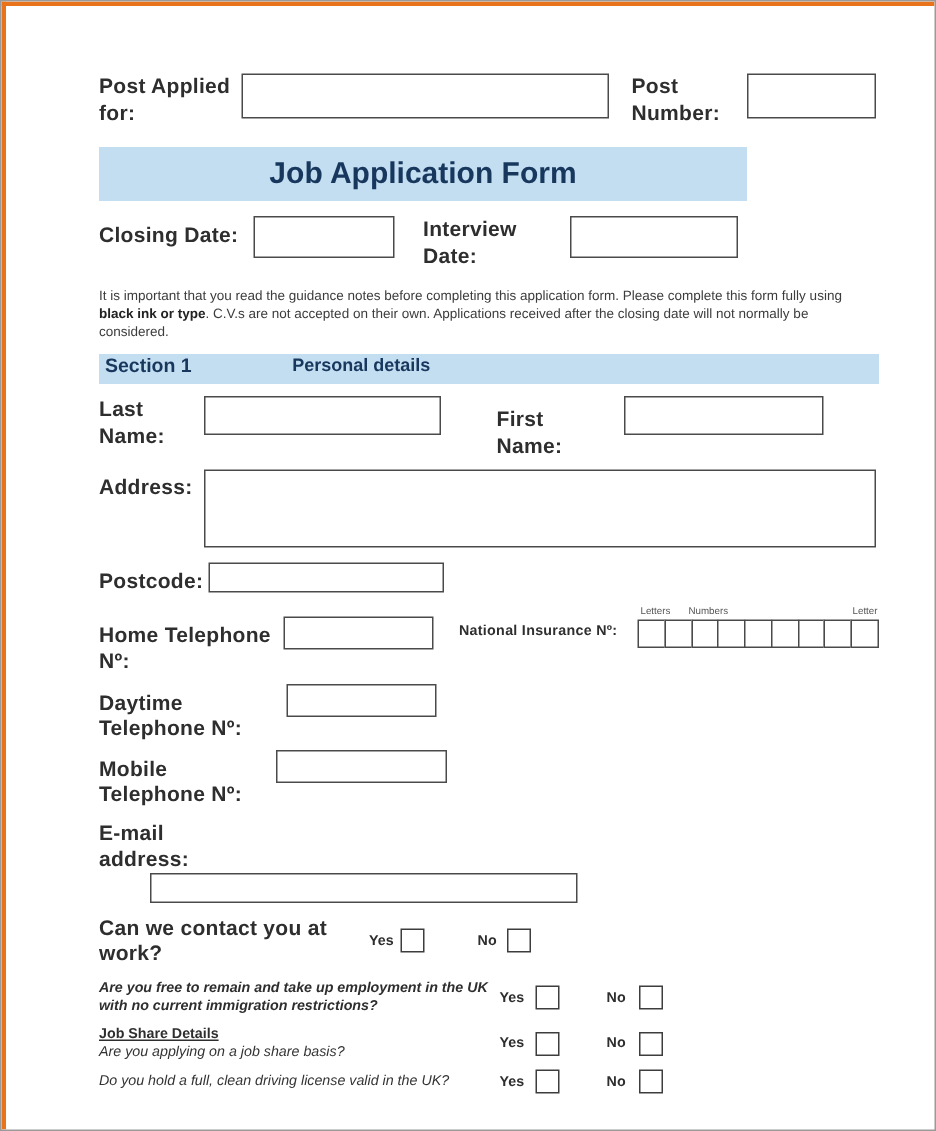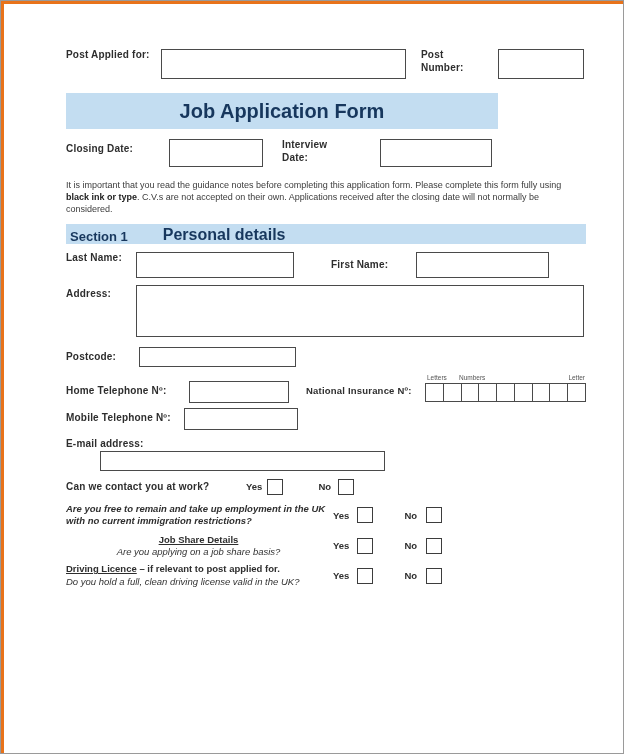--- a/index.html
+++ b/index.html
@@ -7,32 +7,32 @@
   .page{
     width:624px;height:754px;box-sizing:border-box;overflow:hidden;
     border:1px solid #9a9a9a;background:#ffffff;position:relative;
   }
   .frame{
     width:100%;height:100%;box-sizing:border-box;
     border-top:3px solid #e8731a;border-left:3px solid #e8731a;
   }
   .content{padding:45px 36px 0 62px;box-sizing:border-box;width:100%;}
   .row{display:flex;align-items:flex-start;position:relative;width:520px;}
-  .lbl{font-size:10px;font-weight:bold;color:#2e2e2e;line-height:1.25;letter-spacing:.2px;}
+  .lbl{font-size:14px;font-weight:bold;color:#2e2e2e;line-height:1.25;letter-spacing:.2px;}
   .box{background:#fff;border:1px solid #4a4a4a;box-sizing:border-box;}
   .banner{width:432px;box-sizing:border-box;text-align:center;}
   .banner.title{background:#c3ddf1;height:36px;margin-top:14px;display:flex;align-items:center;justify-content:center;}
   .banner.title .t{font-size:20px;font-weight:bold;color:#17375d;}
   .intro{width:520px;margin-top:12px;font-size:9px;color:#3c3c3c;line-height:1.35;}
   .intro b{color:#222;}
   .banner.conf{background:#d8e9f6;height:16px;margin-top:7px;display:flex;align-items:center;justify-content:center;}
   .banner.conf .t{font-size:9.5px;font-weight:bold;color:#17375d;letter-spacing:.2px;}
-  .secbar{width:520px;background:#c3ddf1;height:20px;margin-top:9px;display:flex;align-items:flex-end;box-sizing:border-box;padding-left:4px;}
+  .secbar{width:520px;background:#c3ddf1;height:20px;margin-top:9px;display:flex;align-items:flex-start;box-sizing:border-box;padding-left:4px;}
   .secbar .num{font-size:13px;font-weight:bold;color:#17375d;}
-  .secbar .ttl{font-size:16px;font-weight:bold;color:#17375d;padding-left:35px;}
+  .secbar .ttl{font-size:12px;font-weight:bold;color:#17375d;margin-left:32px;padding-left:35px;}
   .cb{width:16px;height:16px;border:1px solid #3d3d3d;background:#fff;box-sizing:border-box;}
   .yn{font-size:9.5px;font-weight:bold;color:#2e2e2e;}
   .qtxt{font-size:9.5px;color:#333;line-height:1.3;font-style:italic;}
   .qtxt.strong{font-weight:bold;color:#2e2e2e;}
   .qhead{font-size:9.5px;font-weight:bold;color:#2e2e2e;line-height:1.3;}
   .qhead .u{text-decoration:underline;}
   .ni-wrap{position:relative;width:161px;}
   .ni-mini{position:absolute;top:-9px;left:0;right:0;height:8px;font-size:6.5px;color:#555;}
   .ni-mini .m1{position:absolute;left:2px;top:0;}
   .ni-mini .m2{position:absolute;left:34px;top:0;}
@@ -112,20 +112,24 @@
           <div class="ni-cell"></div>
           <div class="ni-cell"></div>
           <div class="ni-cell"></div>
           <div class="ni-cell"></div>
           <div class="ni-cell"></div>
           <div class="ni-cell"></div>
         </div>
       </div>
     </div>
 
+    <div class="row" style="margin-top:6px;">
+      <div class="lbl" style="width:125px;margin-top:4px;">Daytime Telephone Nº:</div>
+      <div class="box" style="width:100px;height:22px;"></div>
+    </div>
 
     <div class="row" style="margin-top:5px;">
       <div class="lbl" style="width:118px;margin-top:4px;">Mobile Telephone Nº:</div>
       <div class="box" style="width:114px;height:22px;"></div>
     </div>
 
     <div class="row" style="margin-top:4px;flex-direction:column;">
       <div class="lbl" style="width:86px;margin-top:4px;">E-mail address:</div>
       <div class="box" style="width:285px;height:20px;margin-left:34px;"></div>
     </div>
@@ -142,33 +146,32 @@
       <div style="width:265px;">
         <div class="qtxt strong">Are you free to remain and take up employment in the UK with no current immigration restrictions?</div>
       </div>
       <span class="yn" style="margin-left:2px;">Yes</span>
       <div class="cb" style="margin-left:8px;"></div>
       <span class="yn" style="margin-left:31px;">No</span>
       <div class="cb" style="margin-left:9px;"></div>
     </div>
 
     <div class="row" style="margin-top:6px;align-items:center;">
-      <div style="width:265px;text-align:center;">
+      <div style="width:265px;">
         <div class="qhead"><span class="u">Job Share Details</span><span></span></div>
         <div class="qtxt">Are you applying on a job share basis?</div>
       </div>
       <span class="yn" style="margin-left:2px;">Yes</span>
       <div class="cb" style="margin-left:8px;"></div>
       <span class="yn" style="margin-left:31px;">No</span>
       <div class="cb" style="margin-left:9px;"></div>
     </div>
 
     <div class="row" style="margin-top:5px;align-items:center;">
       <div style="width:265px;">
-        <div class="qhead"><span class="u">Driving Licence</span><span> – if relevant to post applied for.</span></div>
         <div class="qtxt">Do you hold a full, clean driving license valid in the UK?</div>
       </div>
       <span class="yn" style="margin-left:2px;">Yes</span>
       <div class="cb" style="margin-left:8px;"></div>
       <span class="yn" style="margin-left:31px;">No</span>
       <div class="cb" style="margin-left:9px;"></div>
     </div>
 
 
   </div>

